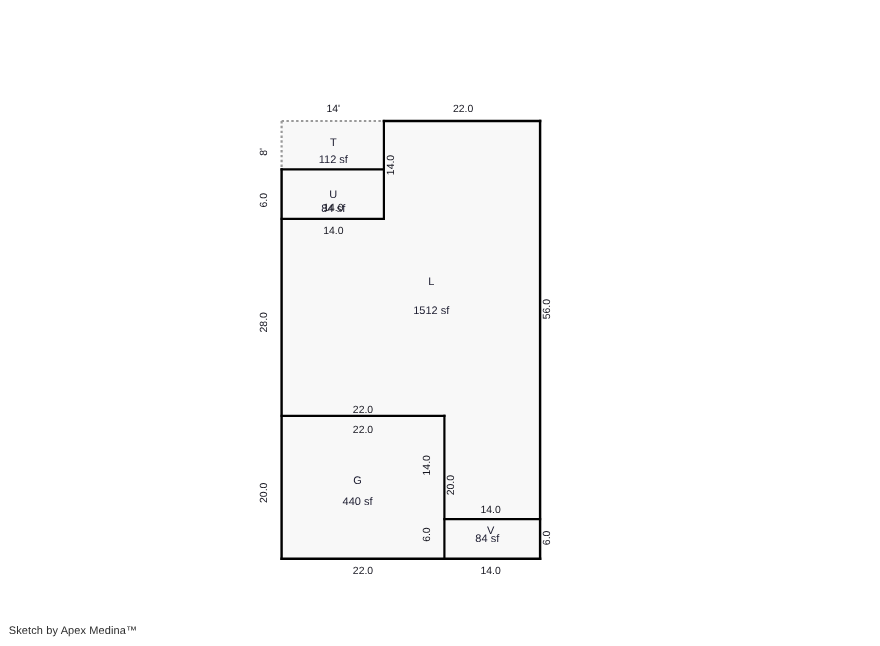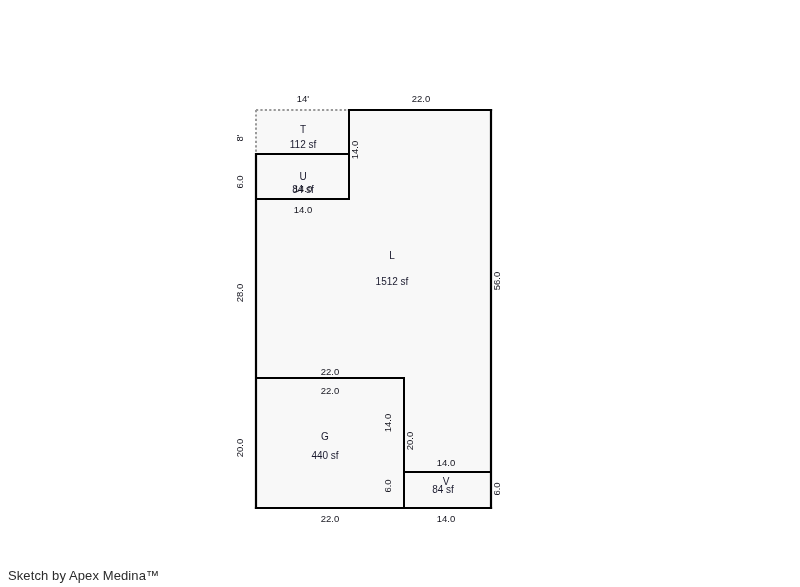--- a/index.html
+++ b/index.html
@@ -65,21 +65,21 @@
   }
   .dim-v {
     font-size: 9.5px;
     text-anchor: middle;
     fill: #15151f;
   }
   .watermark {
     position: absolute;
     left: 8px;
     top: 568px;
-    font-size: 13px;
+    font-size: 10px;
     color: #2b2b2b;
     font-family: "Liberation Sans", sans-serif;
     white-space: nowrap;
     letter-spacing: 0.1px;
   }
 </style>
 </head>
 <body>
 
 <svg id="sketch-canvas" viewBox="0 0 800 587">

